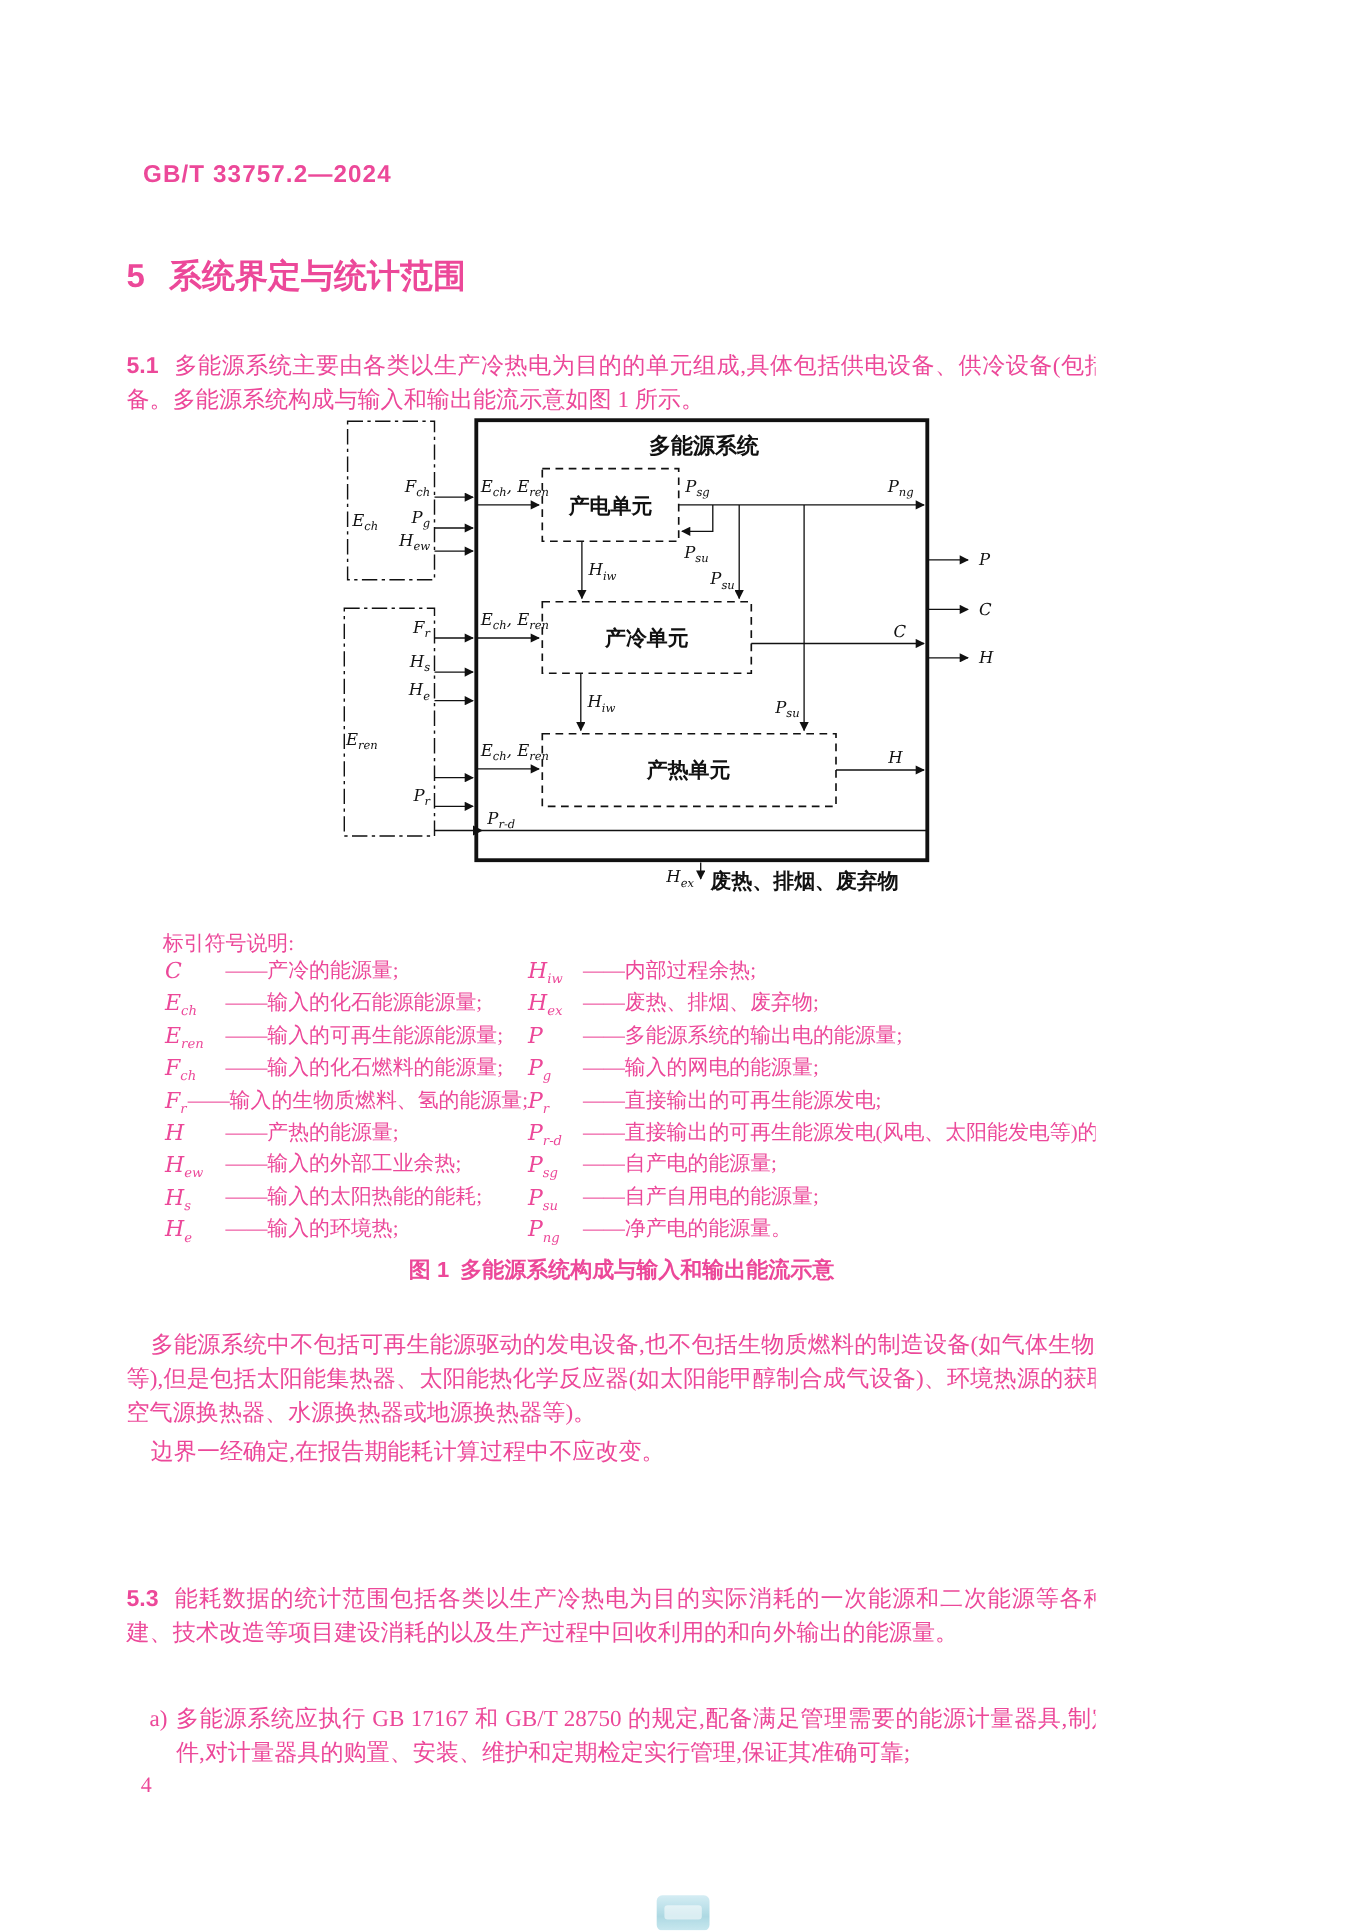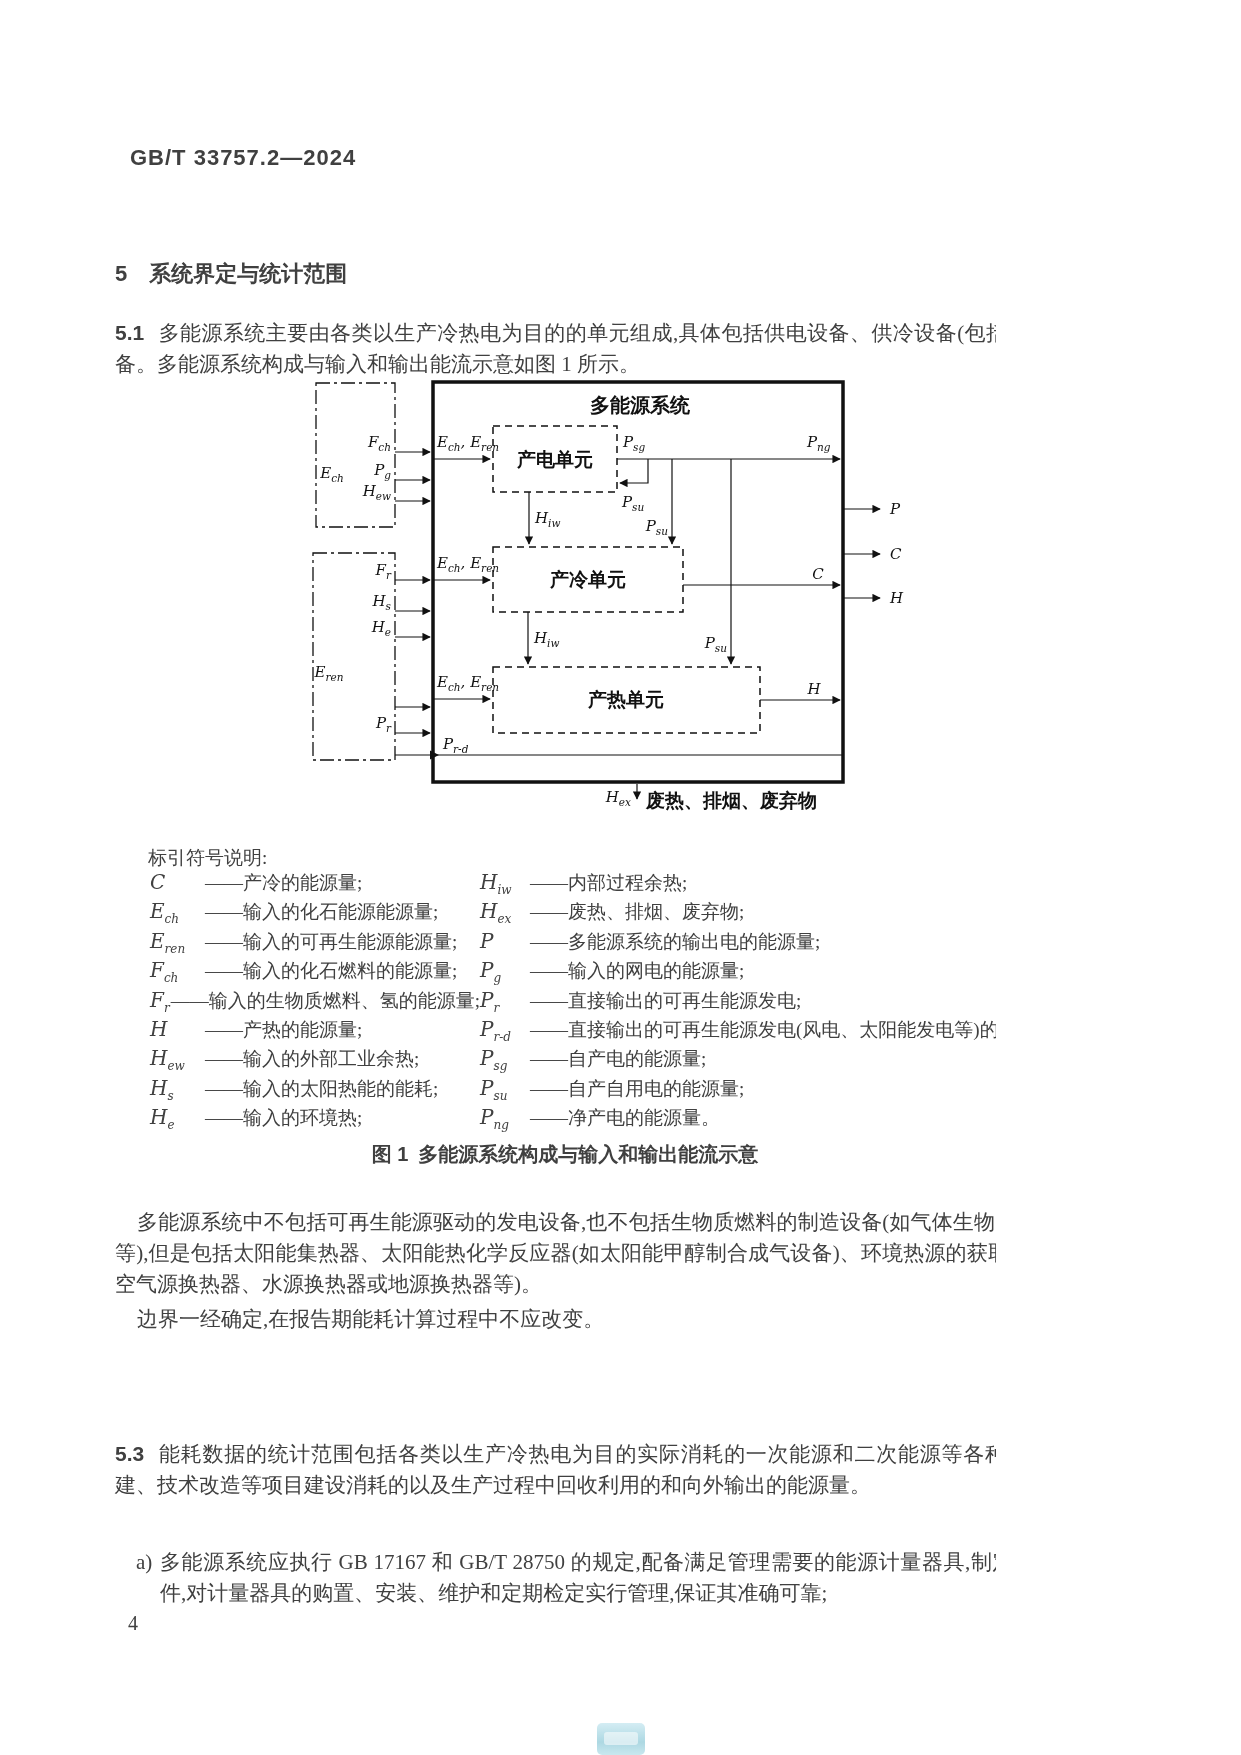--- a/index.html
+++ b/index.html
@@ -1,21 +1,21 @@
 <!DOCTYPE html>
 <html><head>
 <meta charset="utf-8">
 <style>
   html,body{margin:0;padding:0;background:#ffffff;}
   .page{position:relative;width:996px;height:1755px;background:#ffffff;overflow:hidden;
-        font-family:"Liberation Serif","DejaVu Serif",serif;color:#404040;}
+        font-family:"Liberation Serif","DejaVu Serif",serif;color:#ec4899;}
   .doc-number{position:absolute;left:130px;top:145px;font-family:"Liberation Sans","DejaVu Sans",sans-serif;
         font-weight:bold;font-size:22px;letter-spacing:1px;}
   .section-heading{position:absolute;left:115px;top:231px;font-family:"Liberation Sans","DejaVu Sans",sans-serif;
-        font-weight:bold;font-size:22px;margin-top:28px;}
+        font-weight:bold;font-size:30px;}
   .section-heading .num{margin-right:22px;}
   .body-p{position:absolute;left:115px;width:1028px;font-size:21px;line-height:31px;text-align:justify;}
   .clause-num{font-family:"Liberation Sans","DejaVu Sans",sans-serif;font-weight:bold;margin-right:14px;}
   .indent{text-indent:22px;}
   .fig-wrap{position:absolute;left:280px;top:335px;width:640px;height:500px;}
   .legend-title{position:absolute;left:148px;top:845px;font-size:19px;}
   .legend{position:absolute;left:150px;top:868px;width:995px;}
   .lrow{display:flex;height:29.4px;line-height:29.4px;font-size:19px;}
   .lcell-left{width:330px;display:flex;}
   .lcell-right{flex:1;display:flex;}

